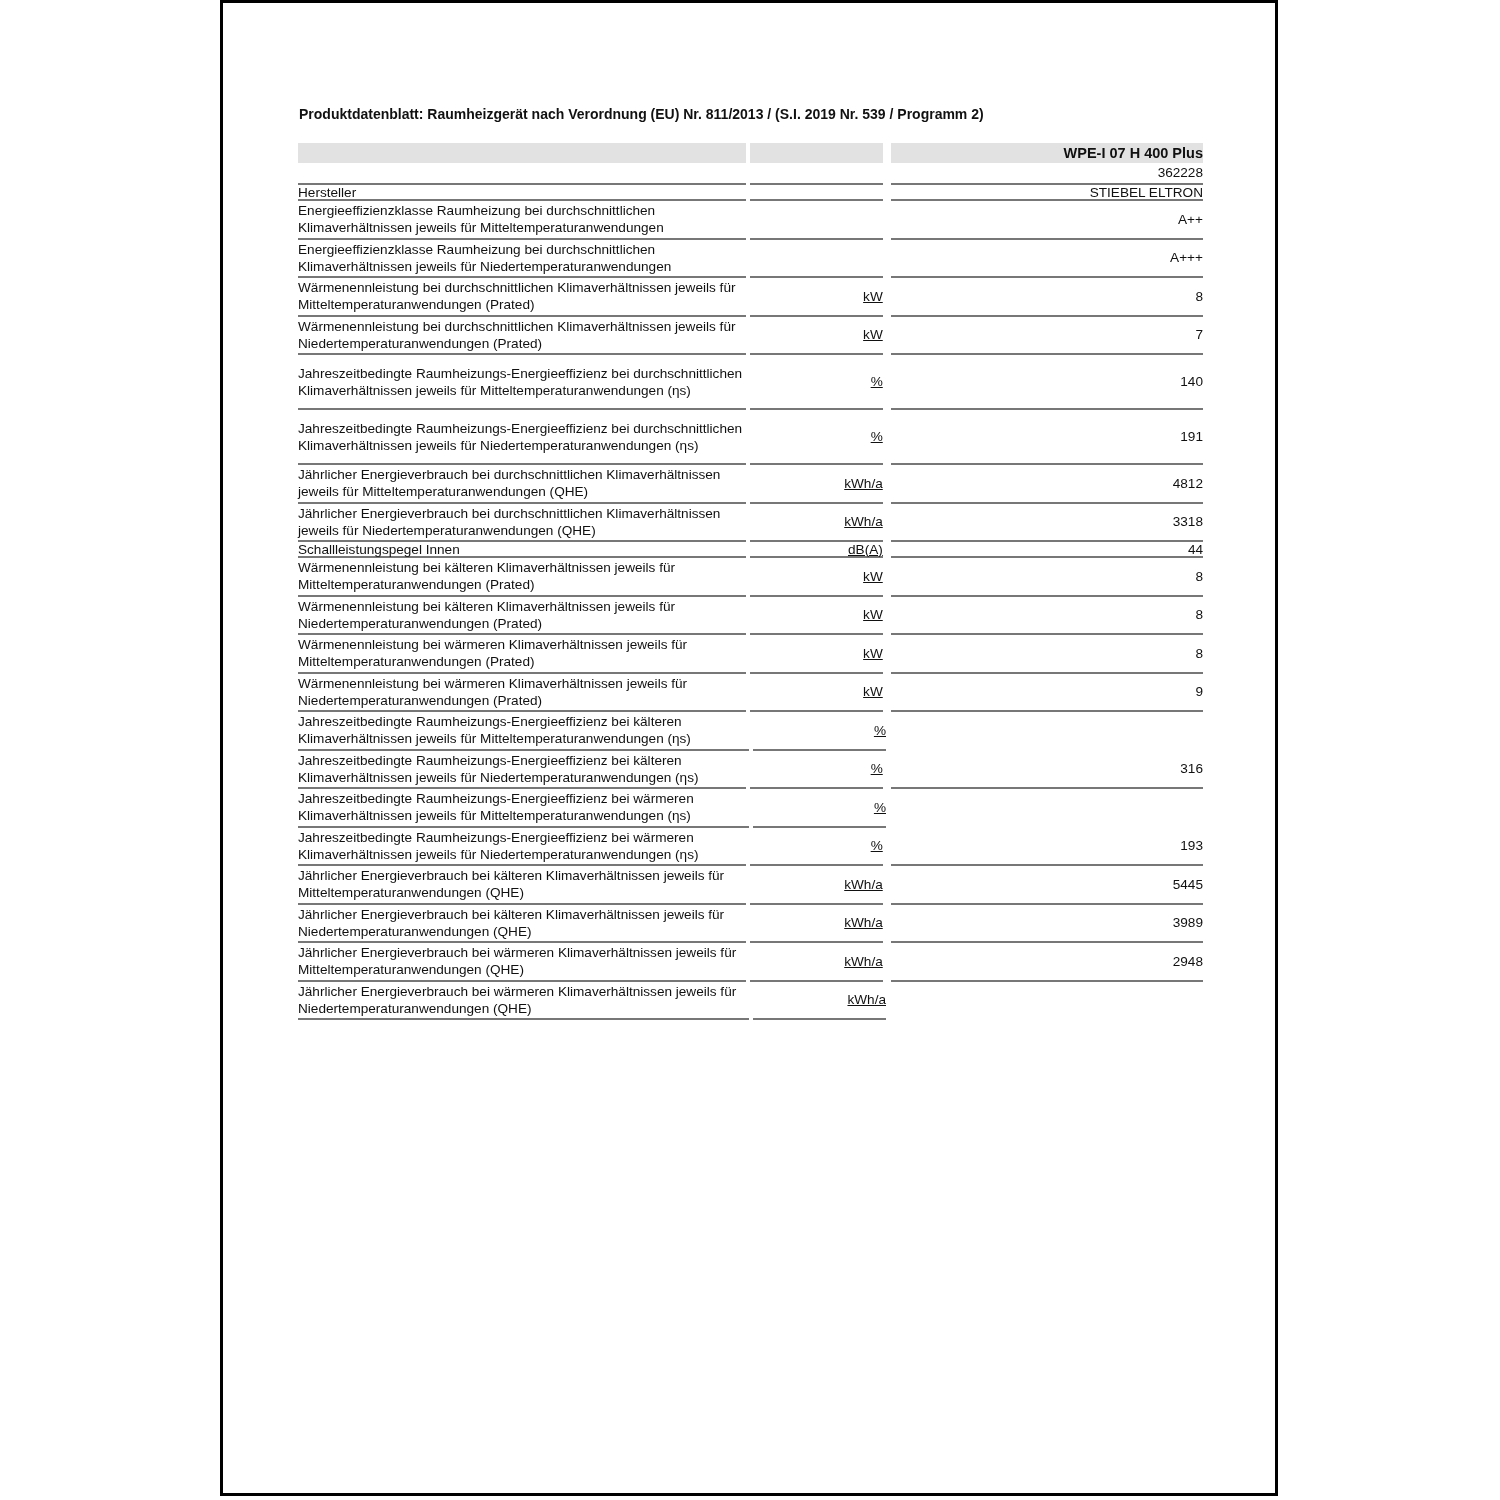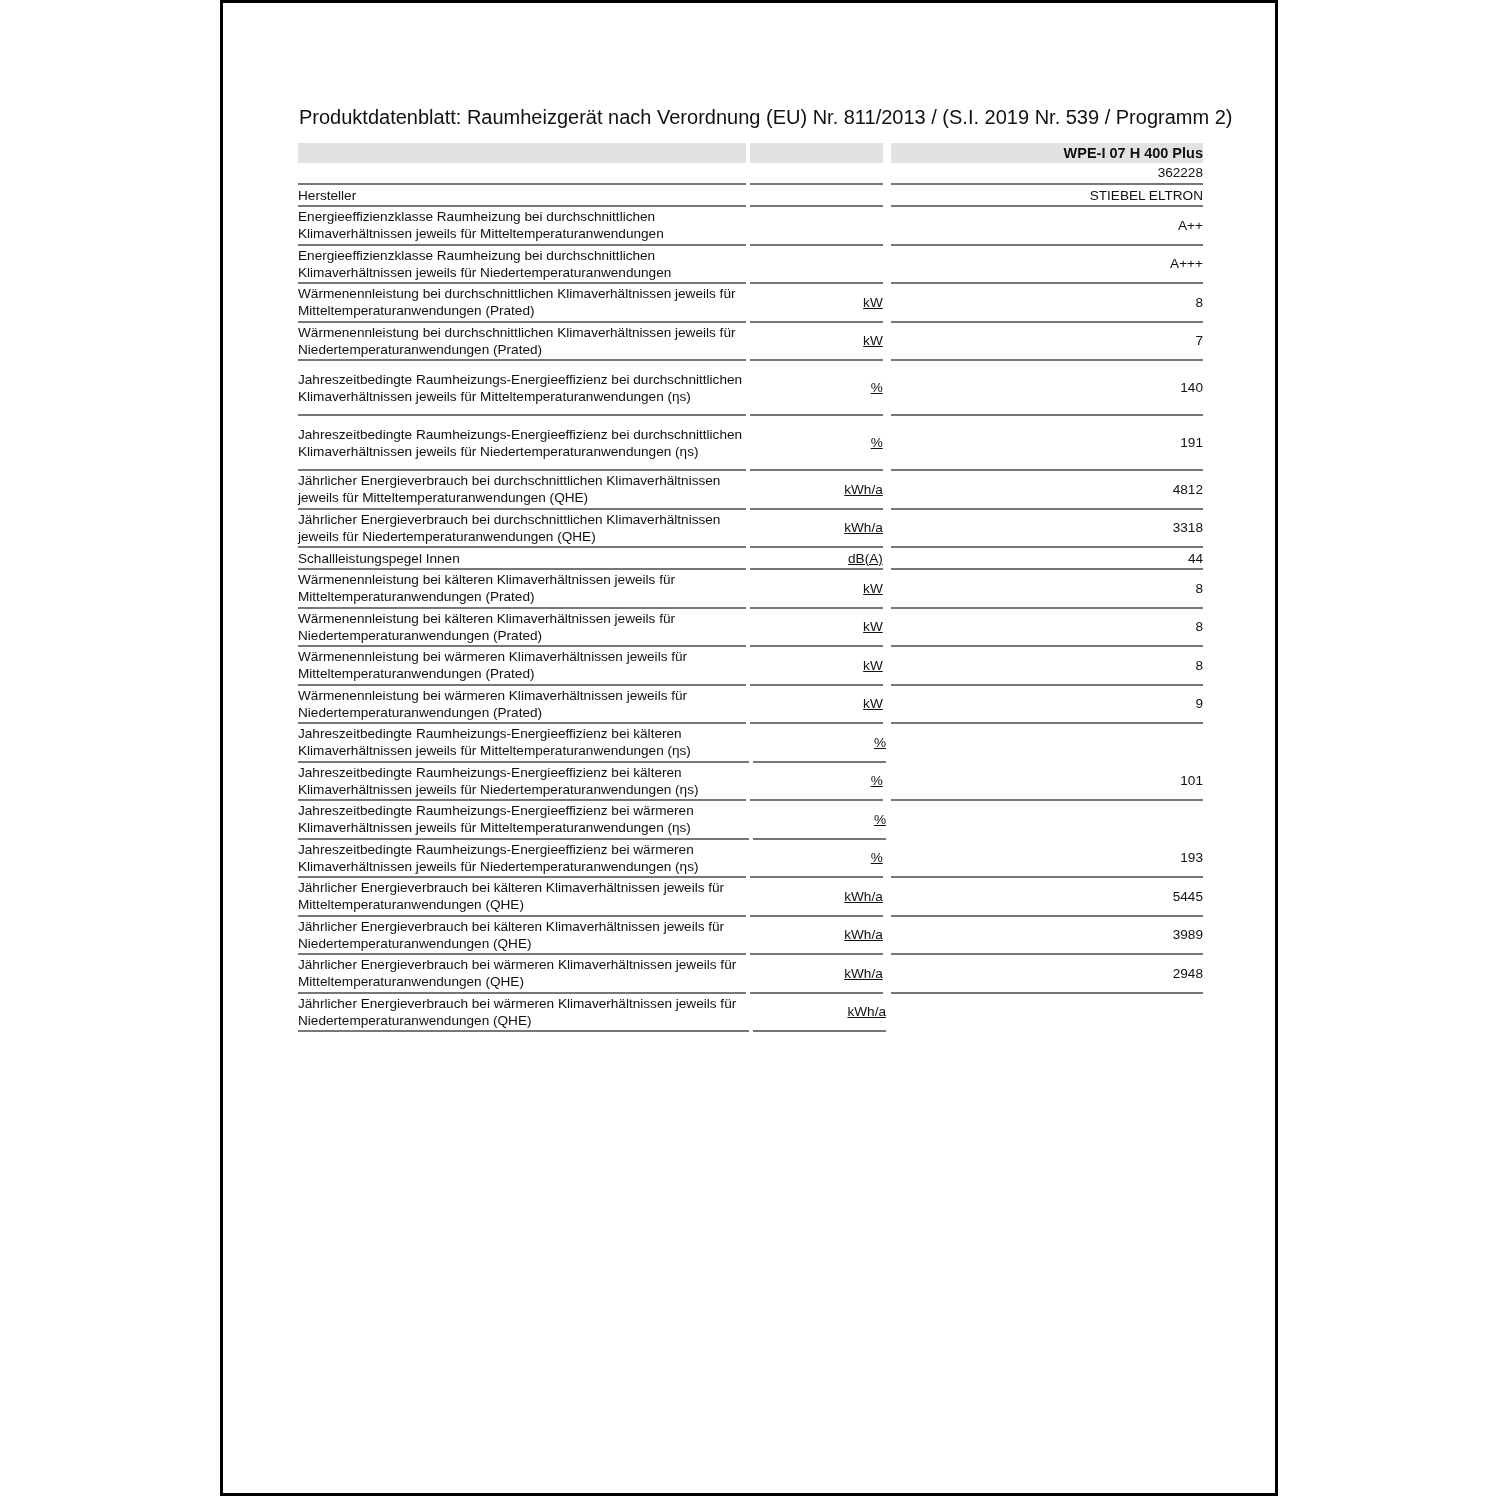--- a/index.html
+++ b/index.html
@@ -1,29 +1,29 @@
 <!DOCTYPE html>
 <html><head>
 <meta charset="utf-8">
 <style>
   html, body { margin:0; padding:0; background:#fff; }
   body { width:1500px; height:1500px; position:relative; font-family:"Liberation Sans", sans-serif; color:#111; }
   .page { position:absolute; left:220px; top:0; width:1058px; height:1496px; border:3px solid #000; box-sizing:border-box; background:#fff; }
-  .title { position:absolute; left:299px; top:106px; font-size:20px; font-weight:normal; white-space:nowrap; }
+  .title { position:absolute; left:299px; top:106px; font-size:14px; font-weight:bold; white-space:nowrap; }
   .tbl { position:absolute; left:298px; top:143px; width:905px; }
   .row { display:flex; }
   .c1 { width:451px; }
   .c2 { width:133px; margin-left:4px; text-align:right;text-decoration:underline; }
   .c3 { width:314px; margin-left:8px; text-align:right; }
   .hdr .c1, .hdr .c2, .hdr .c3 { background:#e2e2e2; height:20px; }
   .hdr .c3 { font-weight:bold; font-size:14.5px; line-height:21px; }
   .cell { font-size:13.6px; line-height:17px; border-bottom:2px solid #777; box-sizing:border-box; display:flex; align-items:center; }
   .cell.c2, .cell.c3 { justify-content:flex-end; }
   .r-id .cell { height:22px; align-items:flex-end; padding-bottom:2px; }
-  .r1 .cell { height:22px; }
+  .r1 .cell { height:16px; }
   .r2 .cell { height:38.5px; }
   .r3 .cell { height:55px; }
 </style>
 </head>
 <body>
 
 <div class="page"></div>
 <div class="title">Produktdatenblatt: Raumheizgerät nach Verordnung (EU) Nr. 811/2013 / (S.I. 2019 Nr. 539 / Programm 2)</div>
 
 <div class="tbl">
@@ -108,21 +108,21 @@
         <div class="cell c2">kW</div>
         <div class="cell c3">9</div>
       </div>
       <div class="row r2">
         <div class="cell c1">Jahreszeitbedingte Raumheizungs-Energieeffizienz bei kälteren Klimaverhältnissen jeweils für Mitteltemperaturanwendungen (ηs)</div>
         <div class="cell c2">%</div>
       </div>
       <div class="row r2">
         <div class="cell c1">Jahreszeitbedingte Raumheizungs-Energieeffizienz bei kälteren Klimaverhältnissen jeweils für Niedertemperaturanwendungen (ηs)</div>
         <div class="cell c2">%</div>
-        <div class="cell c3">101</div>
+        <div class="cell c3">316</div>
       </div>
       <div class="row r2">
         <div class="cell c1">Jahreszeitbedingte Raumheizungs-Energieeffizienz bei wärmeren Klimaverhältnissen jeweils für Mitteltemperaturanwendungen (ηs)</div>
         <div class="cell c2">%</div>
       </div>
       <div class="row r2">
         <div class="cell c1">Jahreszeitbedingte Raumheizungs-Energieeffizienz bei wärmeren Klimaverhältnissen jeweils für Niedertemperaturanwendungen (ηs)</div>
         <div class="cell c2">%</div>
         <div class="cell c3">193</div>
       </div>

